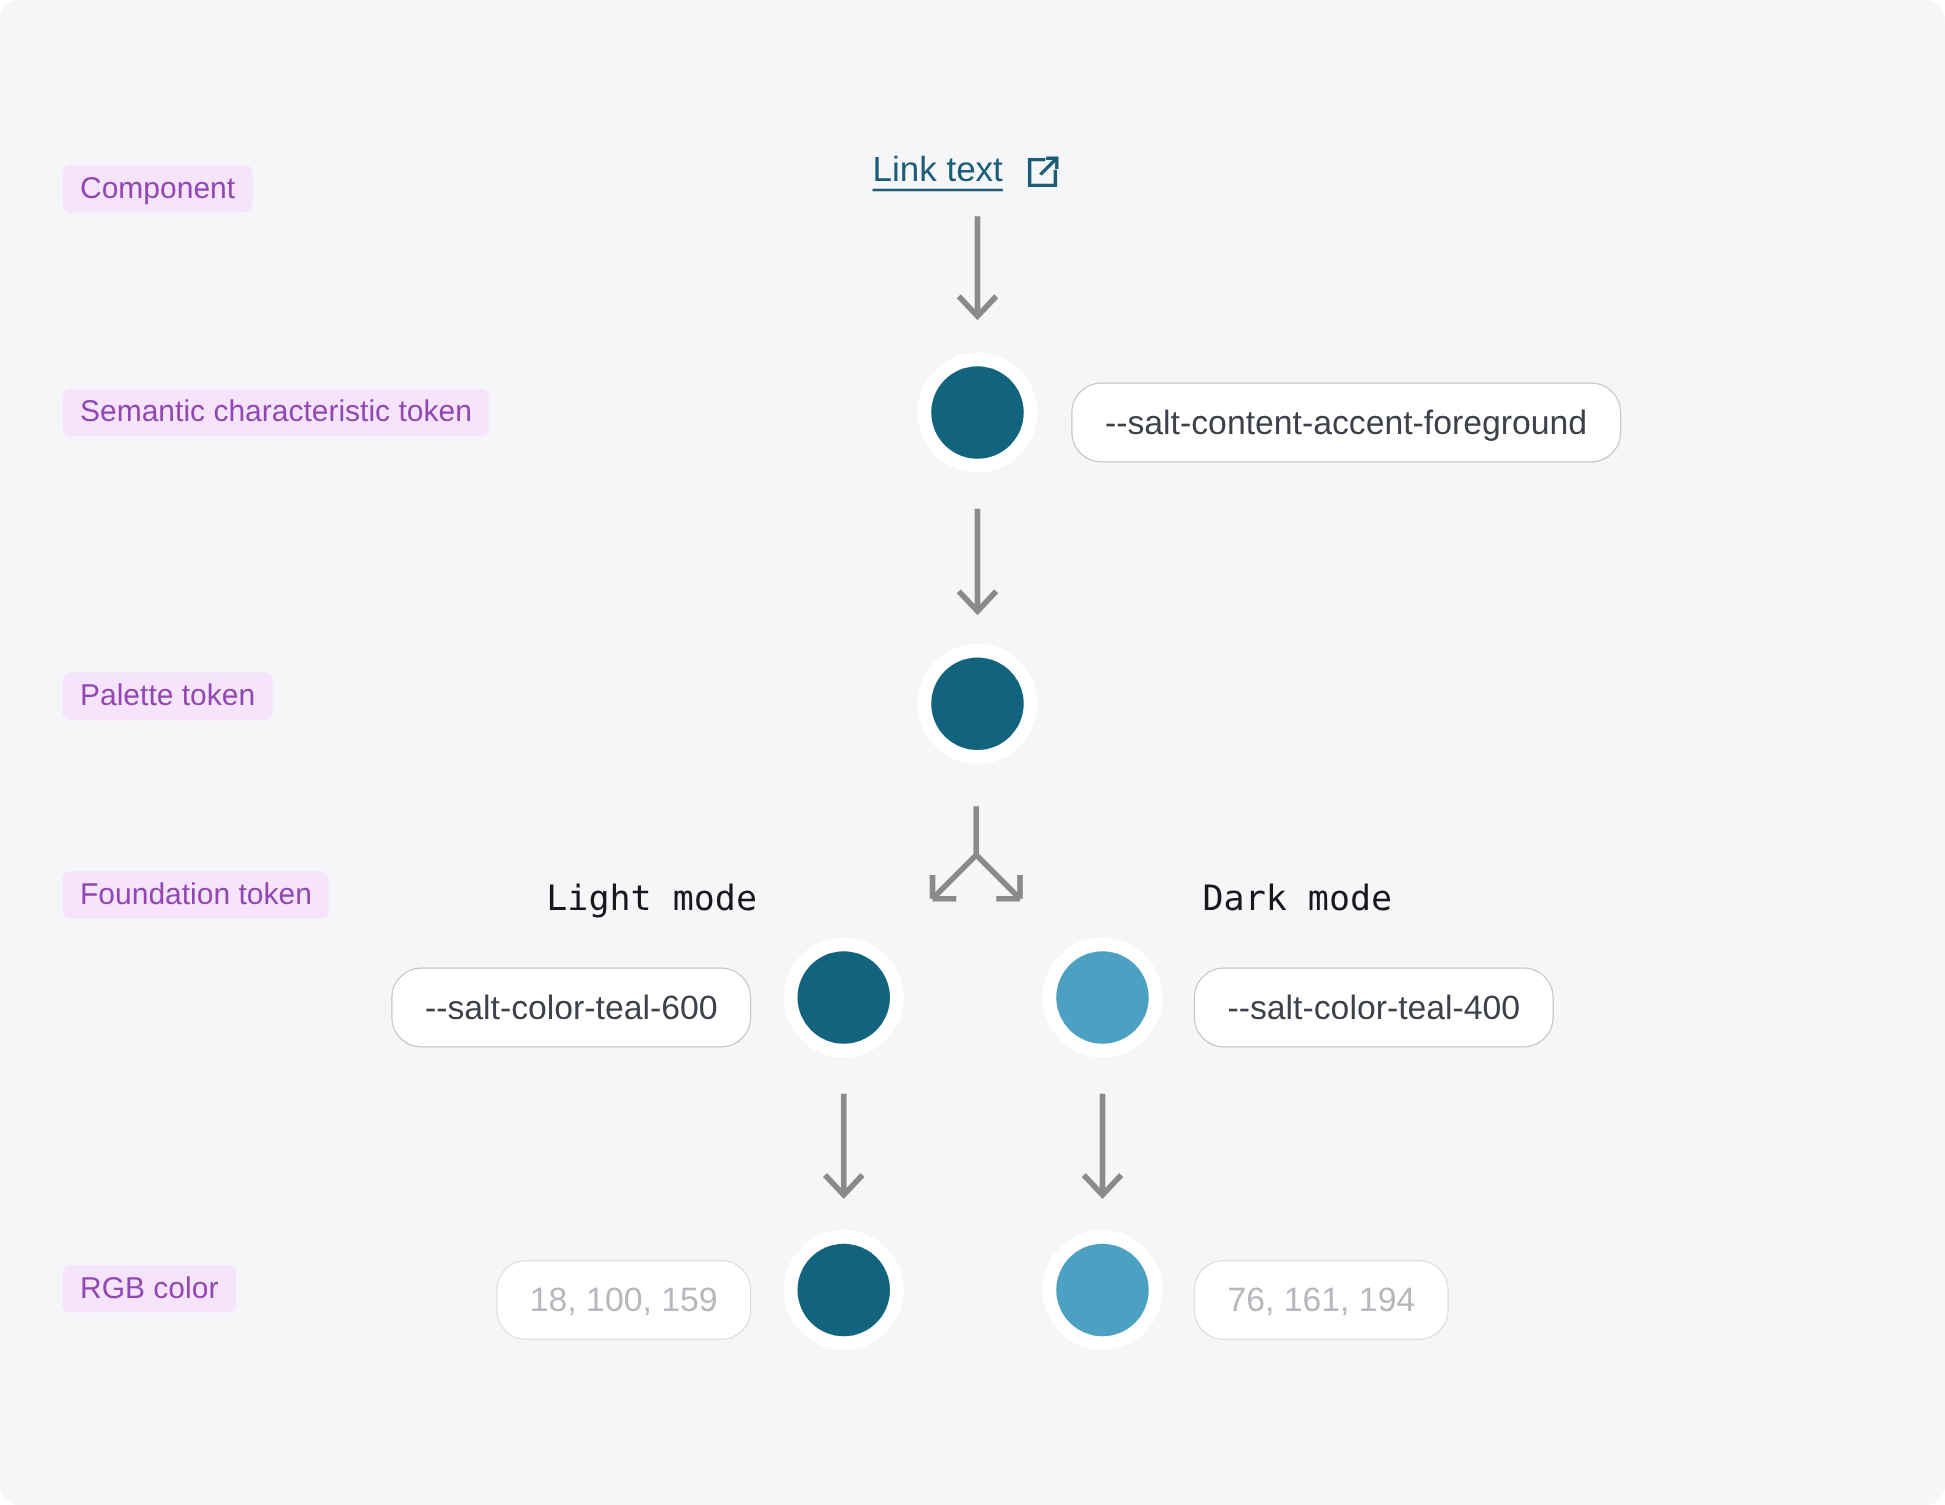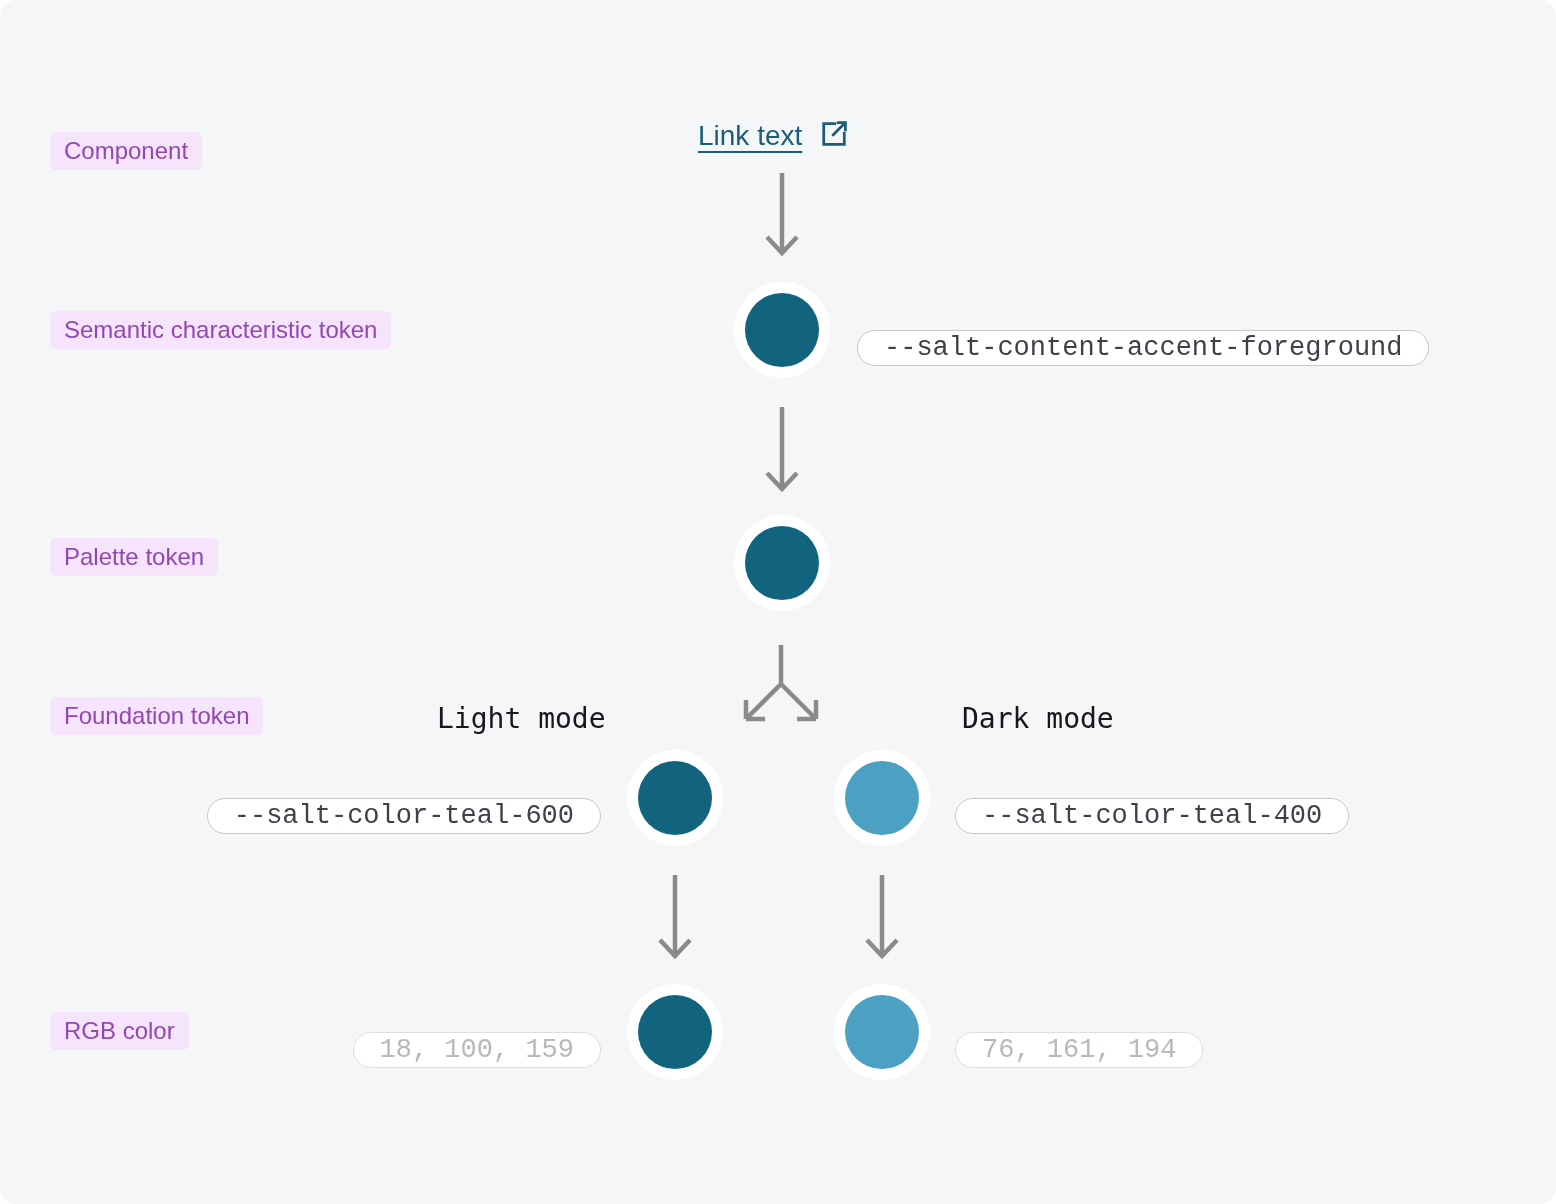--- a/index.html
+++ b/index.html
@@ -35,21 +35,21 @@
     line-height: 26px;
     padding: 6px 14px;
     border-radius: 6px;
     white-space: nowrap;
   }
   .link-row {
     position: absolute;
     left: 698px;
     top: 118px;
     display: flex;
-    align-items: flex-start;
+    align-items: flex-end;
     gap: 16px;
     text-decoration: none;
   }
   .link-text {
     color: #1d5c77;
     font-size: 28px;
     line-height: 36px;
     text-decoration: underline;
     text-decoration-thickness: 1.5px;
     text-underline-offset: 6px;
@@ -66,33 +66,32 @@
     align-items: center;
     justify-content: center;
   }
   .swatch .dot {
     width: 74px;
     height: 74px;
     border-radius: 50%;
   }
   .pill {
     position: absolute;
-    height: 36px;
+    height: 64px;
     box-sizing: border-box;
     display: flex;
     align-items: center;
     padding: 0 26px;
     background: #ffffff;
     border: 1.5px solid #c5c7ca;
     border-radius: 24px;
-    font-family: Liberation Mono, monospace;
+    font-family: Liberation Sans, sans-serif;
     font-size: 27px;
     color: #3d424a;
     white-space: nowrap;
-    margin-top: 24px;
   }
   .pill.muted {
     color: #b5b8bc;
     border-color: #dcdee1;
   }
   .mode-label {
     position: absolute;
     font-family: "DejaVu Sans Mono", "Liberation Mono", monospace;
     font-size: 28px;
     color: #16181c;

